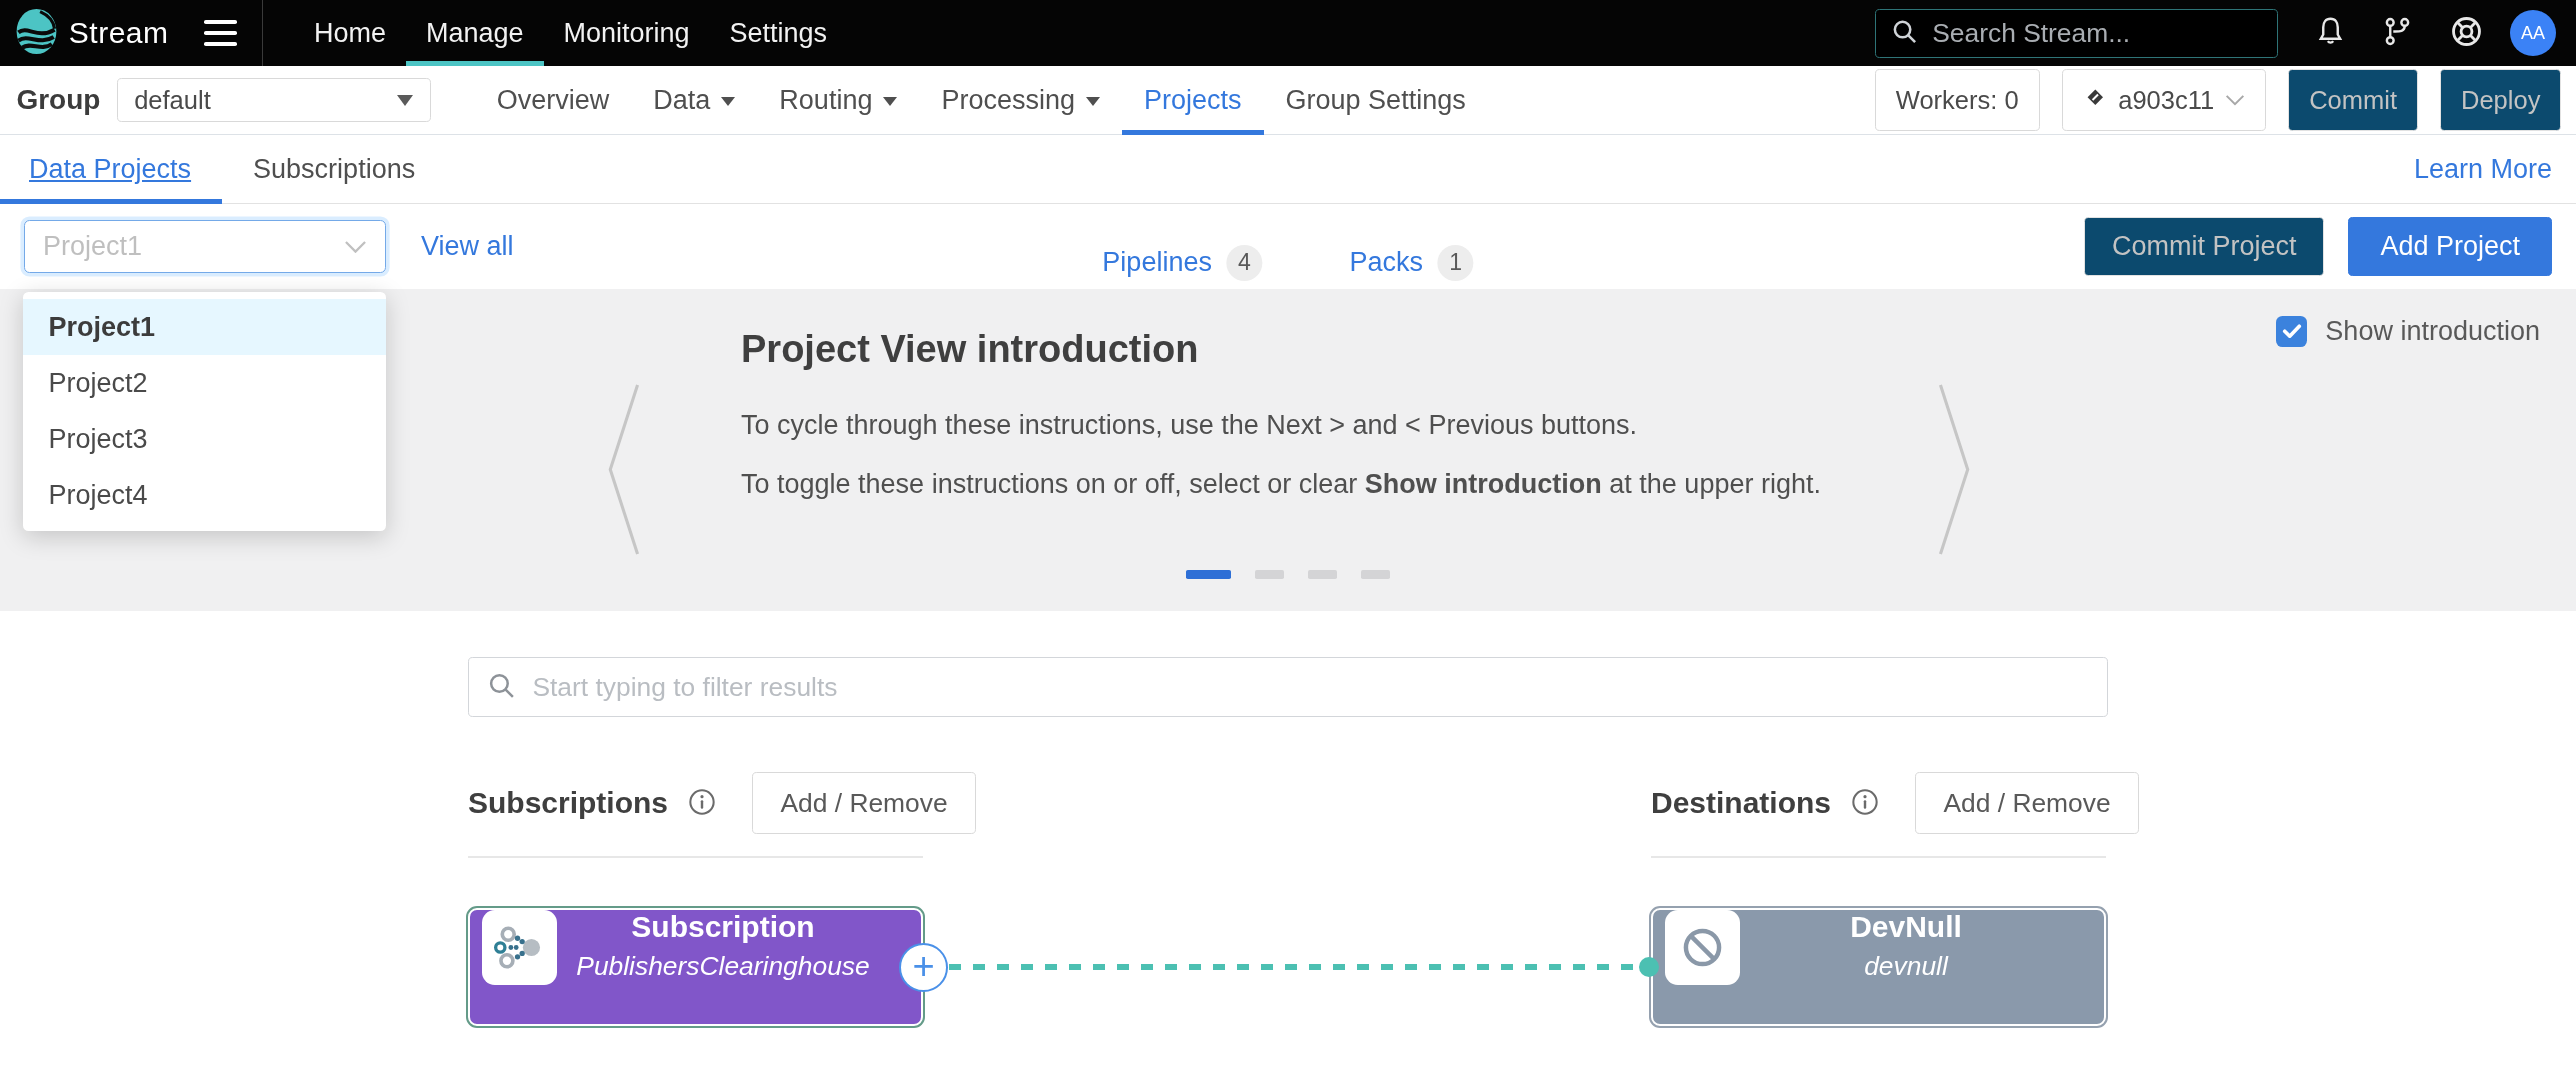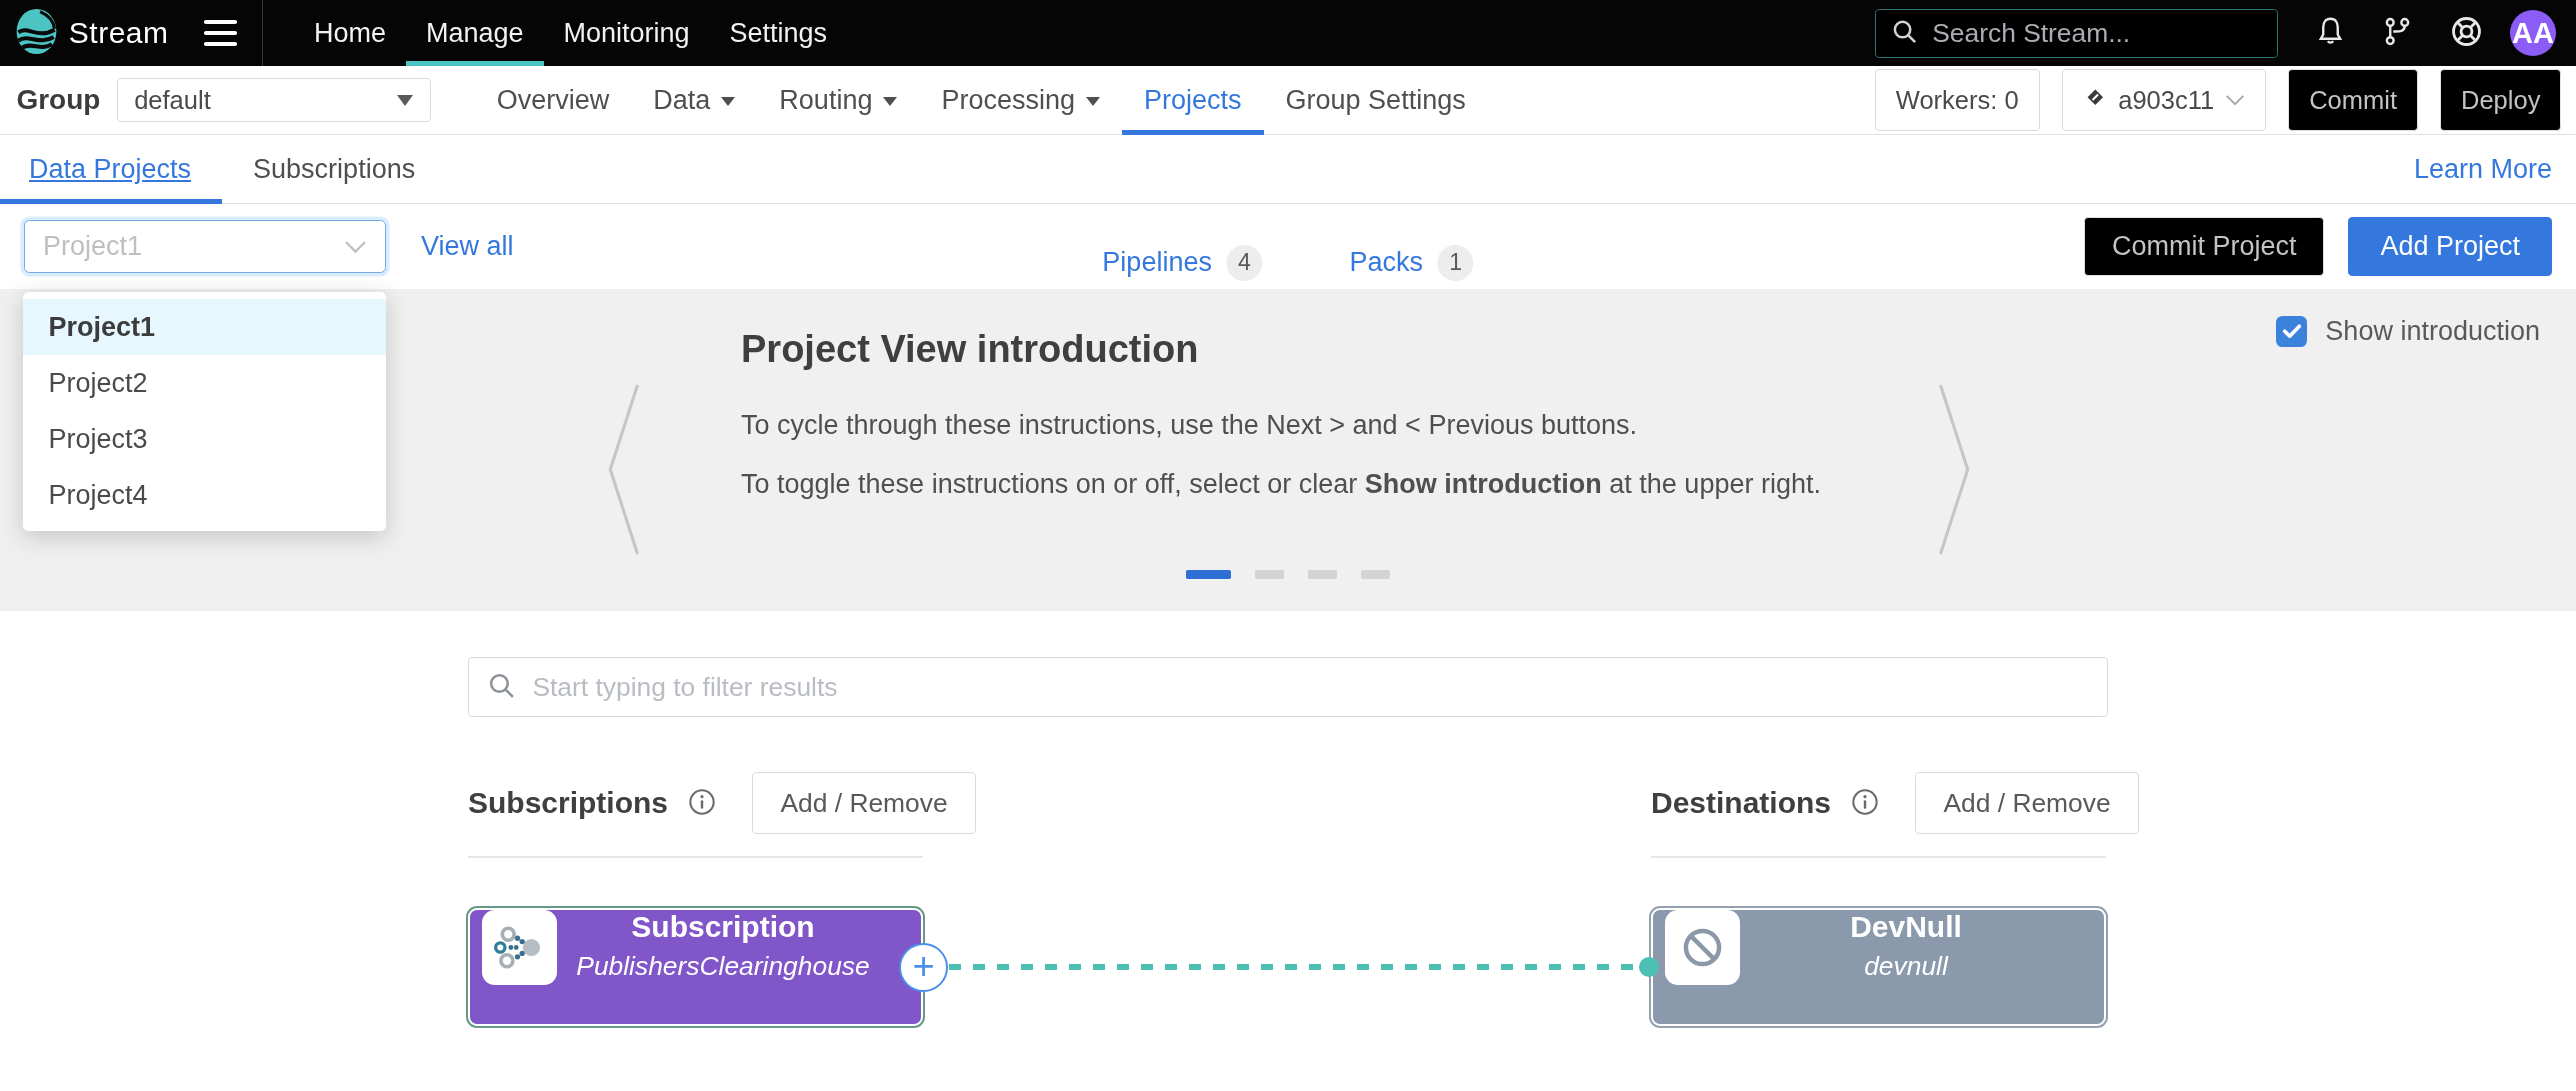--- a/index.html
+++ b/index.html
@@ -13,35 +13,35 @@
   .hamburger { margin-left: 35px; width: 33px; display: flex; flex-direction: column; gap: 7.3px; cursor: pointer; }
   .hamburger span { height: 3.6px; background: #fff; border-radius: 1.8px; }
   .nav-divider { width: 0.9px; height: 66px; background: #3a3a3a; margin-left: 25.5px; }
   .nav-menu { display: flex; margin-left: 31px; height: 66px; }
   .nav-item { position: relative; display: flex; align-items: center; padding: 0 20px; font-size: 27px; color: #f2f2f2; cursor: pointer; }
   .nav-item.active:after { content:""; position: absolute; left: 0; right: 0; bottom: 0; height: 5.5px; background: #4cc4c4; }
   .nav-search { margin-left: auto; width: 403px; height: 49px; border: 1.8px solid #2e7477; border-radius: 4.6px; display: flex; align-items: center; gap: 14.6px; padding: 0 14.6px; background: #000; }
   .nav-search input { flex: 1; background: transparent; border: none; outline: none; color: #d6d6d6; font-size: 26.4px; font-family: inherit; }
   .nav-search input::placeholder { color: #a9adb2; }
   .nav-icons { display: flex; align-items: center; gap: 38px; margin: 0 27px 0 38px; }
-  .avatar { width: 46px; height: 46px; border-radius: 50%; background: #8b5cf6; color: #fff; font-size: 29px; font-weight: 700; display: flex; align-items: center; justify-content: center; margin-right: 20px; cursor: pointer; }
+  .avatar { width: 46px; height: 46px; border-radius: 50%; background: #3b82f6; color: #fff; font-size: 18px; font-weight: 400; display: flex; align-items: center; justify-content: center; margin-right: 20px; cursor: pointer; }
 
   
   .groupbar { height: 69px; background: #fff; border-bottom: 0.9px solid #dde2e7; display: flex; align-items: center; padding: 0 14.6px 0 16.4px; }
   .group-label { font-size: 28px; font-weight: 700; color: #3c3c3c; }
   .group-select { width: 314px; height: 44px; border: 0.9px solid #d9d9d9; border-radius: 4.6px; margin-left: 16.4px; display: flex; align-items: center; justify-content: space-between; padding: 0 16.4px; font-size: 25.5px; color: #4a4a4a; cursor: pointer; background: #fff; }
   .tri-down { width: 0; height: 0; border-left: 8.2px solid transparent; border-right: 8.2px solid transparent; border-top: 11px solid #5a5a5a; }
   .group-tabs { display: flex; margin-left: 44px; height: 69px; }
   .gtab { position: relative; display: flex; align-items: center; gap: 11px; padding: 0 22px; font-size: 27px; color: #4f4f4f; cursor: pointer; }
   .gtab .tri { width:0; height:0; border-left:7.3px solid transparent; border-right:7.3px solid transparent; border-top:9px solid #4f4f4f; margin-top: 3.6px; }
   .gtab.active { color: #3478dd; }
   .gtab.active:after { content:""; position:absolute; left:0; right:0; bottom:0; height:4.6px; background:#3478dd; }
   .group-actions { margin-left: auto; display: flex; align-items: center; gap: 22px; }
   .btn { height: 62px; background: #fff; border: 0.9px solid #d9d9d9; border-radius: 4.6px; font-size: 25.5px; color: #4a4a4a; padding: 0 20px; display: inline-flex; align-items: center; justify-content: center; gap: 11px; cursor: pointer; font-family: inherit; }
-  .btn.disabled { color: #c3c3c3; background: #000000; border-color: #e2e2e2; cursor: default; }
+  .btn.disabled { color: #c3c3c3; background: #0c4a6e; border-color: #e2e2e2; cursor: default; }
 
   
   .subtabs { height: 69px; border-bottom: 0.9px solid #e2e2e2; display: flex; align-items: center; }
   .stab { position: relative; height: 69px; display: flex; align-items: center; font-size: 27px; color: #4f4f4f; padding: 0 31px; cursor: pointer; }
   .stab.first { padding-left: 29px; }
   .stab.active { color: #3478dd; text-decoration: underline; }
   .stab.active:after { content:""; position:absolute; left:0; right:0; bottom:0; height:4.6px; background:#3478dd; }
   .learn-more { margin-left: auto; padding-right: 24px; font-size: 27px; color: #3478dd; cursor: pointer; }
 
   

